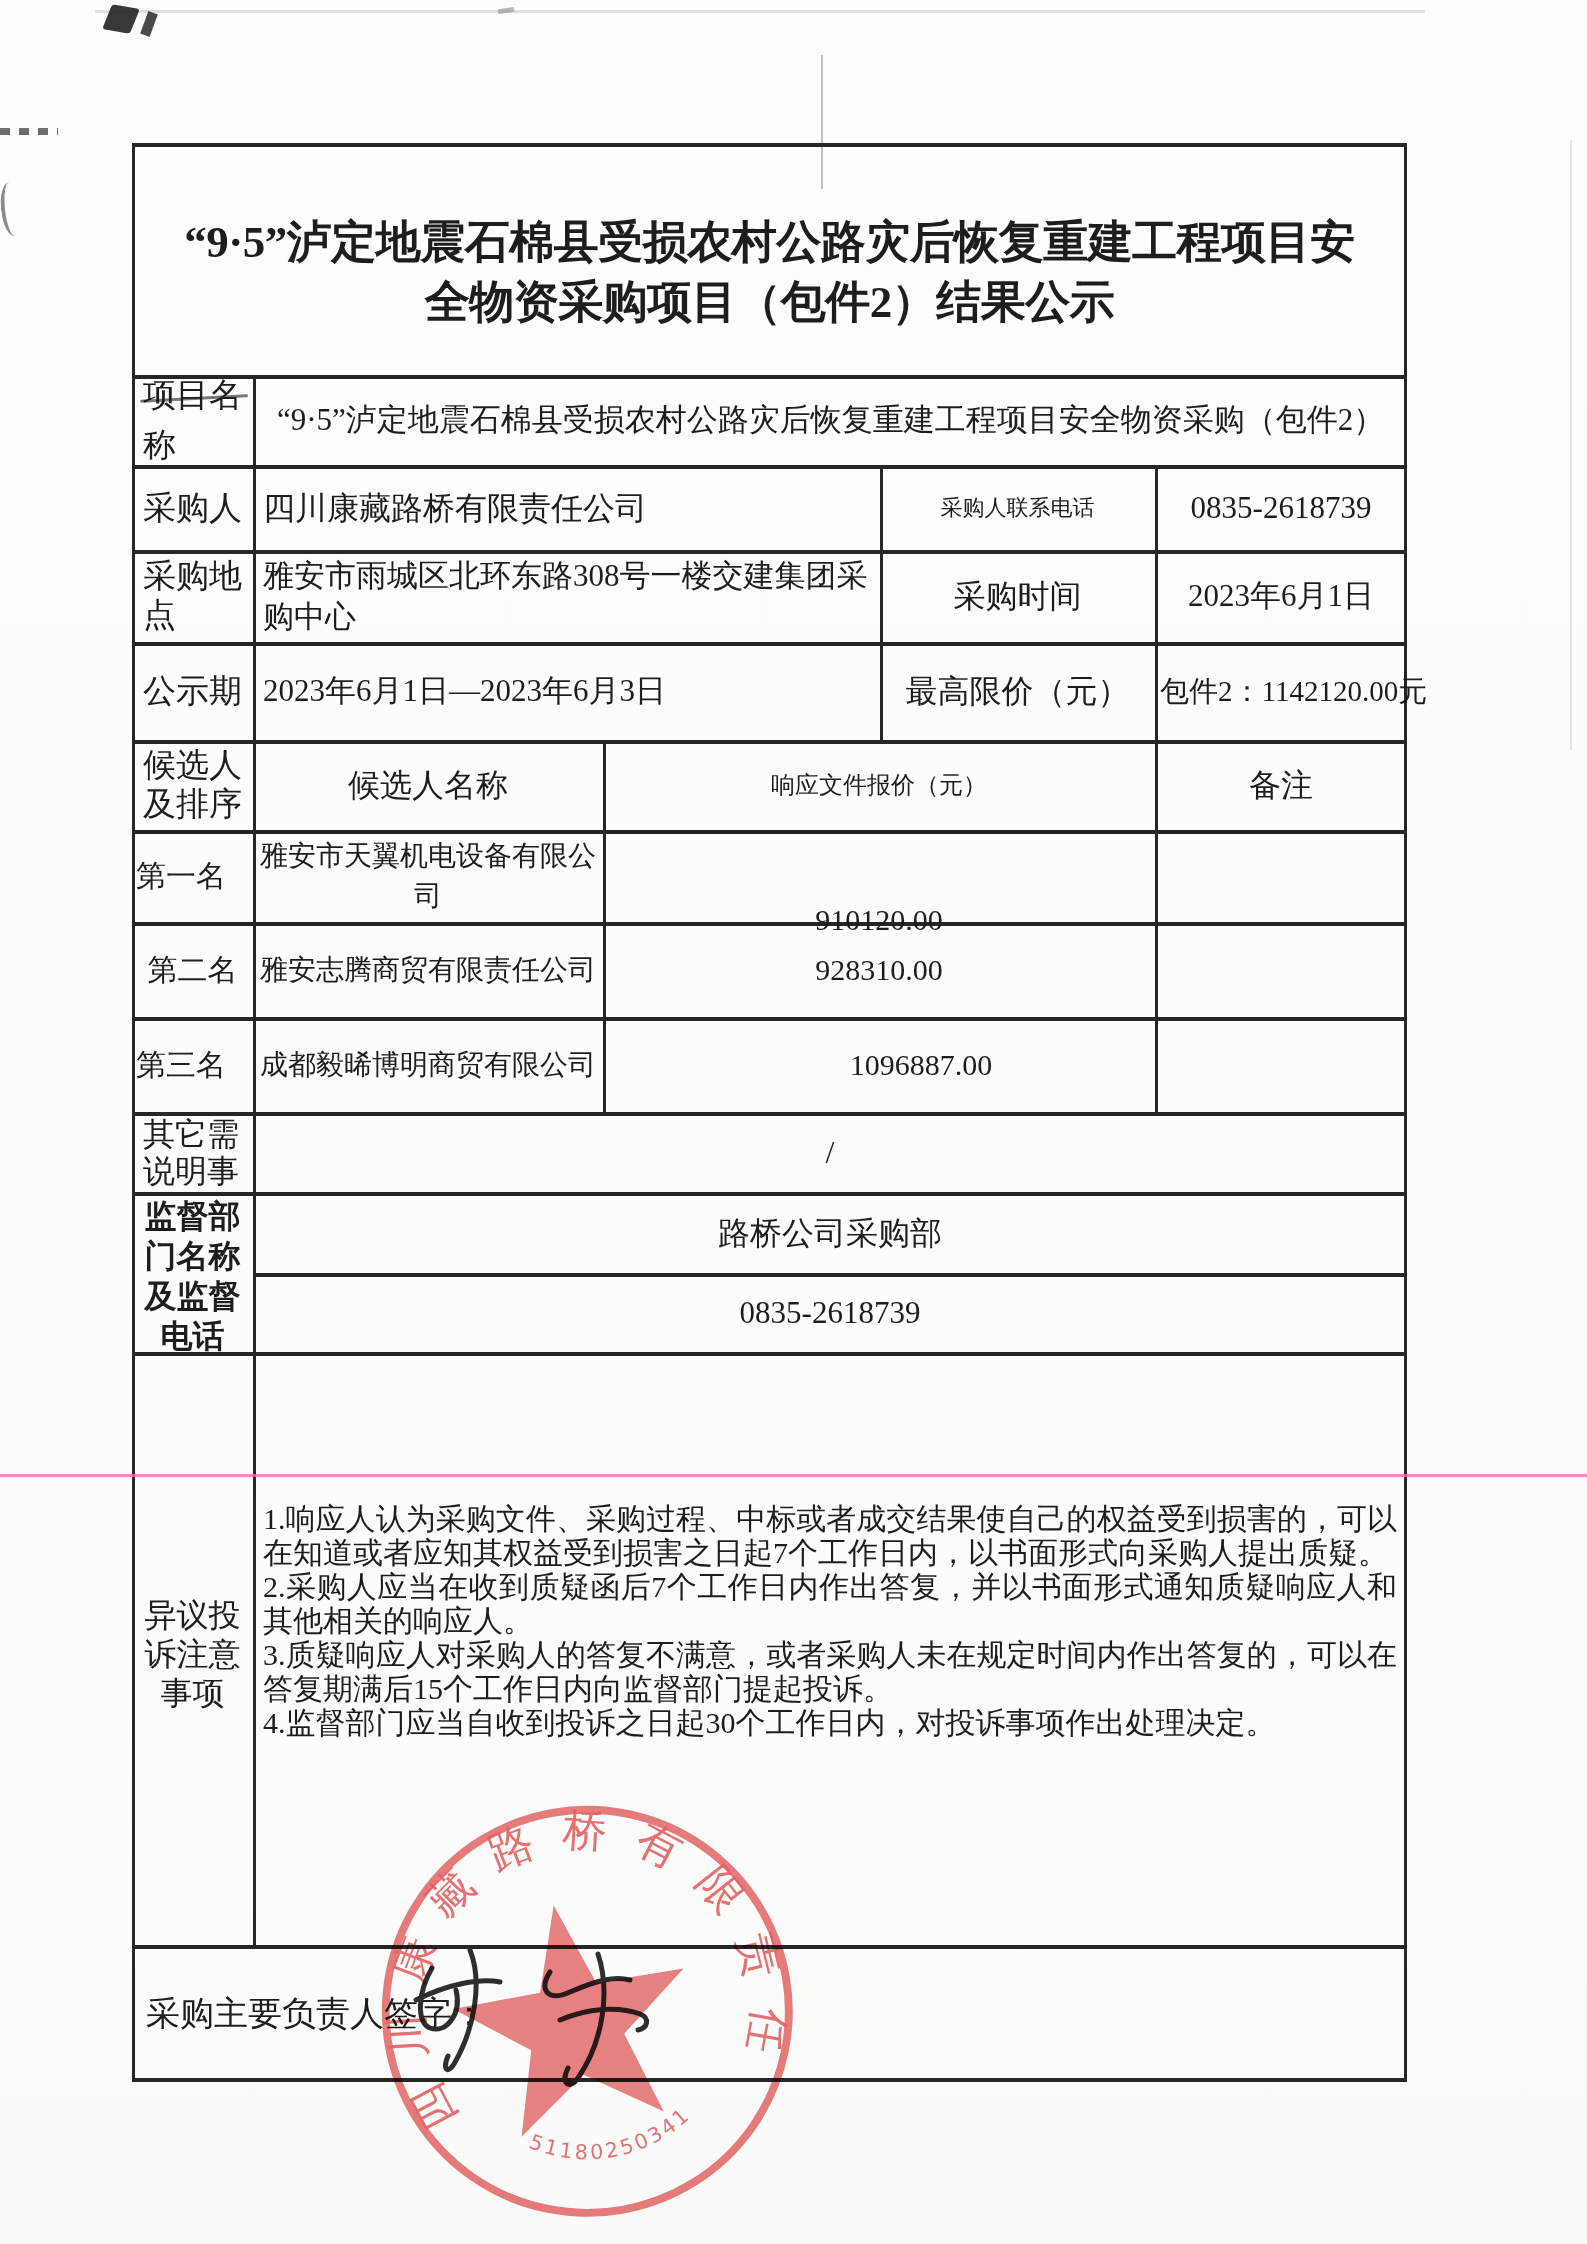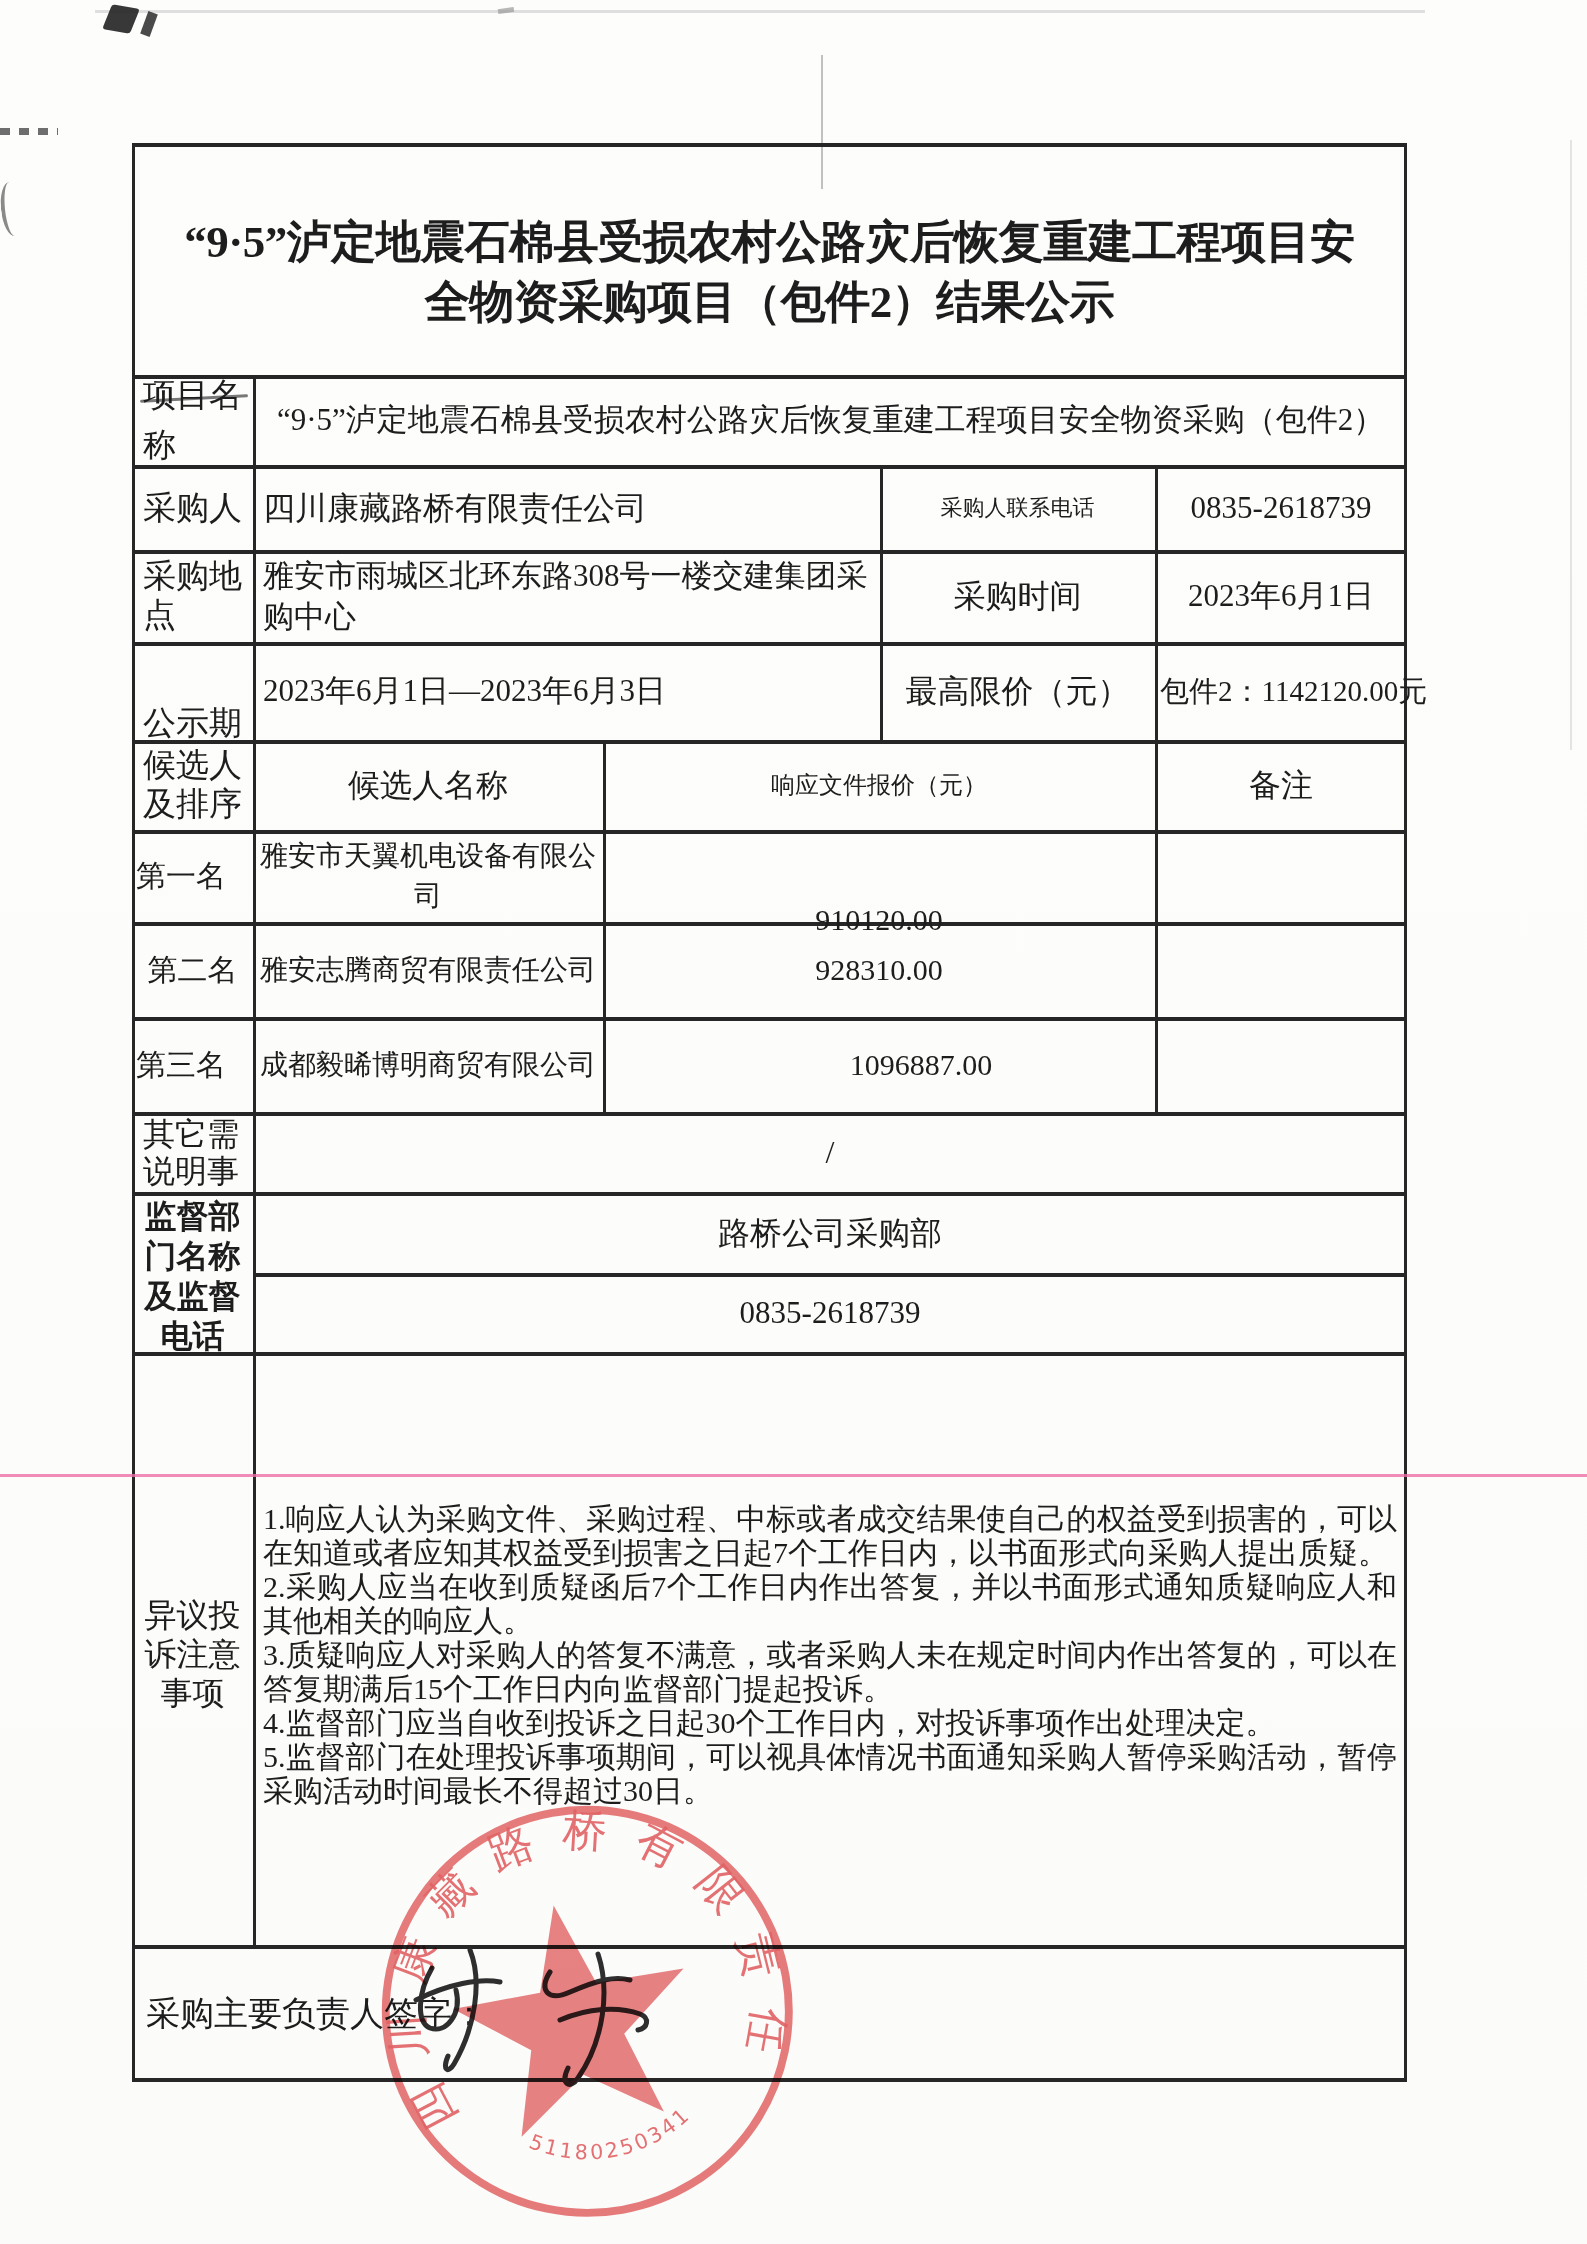--- a/index.html
+++ b/index.html
@@ -82,21 +82,21 @@
     <div class="cell vc lab" style="left:0;top:322px;width:121px;height:85px;">采购人</div>
     <div class="cell vc" style="left:121px;top:322px;width:627px;height:85px;font-size:32px;padding-left:10px;">四川康藏路桥有限责任公司</div>
     <div class="cell hc" style="left:748px;top:322px;width:275px;height:85px;font-size:22px;">采购人联系电话</div>
     <div class="cell hc" style="left:1023px;top:322px;width:252px;height:85px;font-size:31px;">0835-2618739</div>
 
     <div class="cell vc lab" style="left:0;top:407px;width:121px;height:92px;line-height:39px;">采购地点</div>
     <div class="cell vc" style="left:121px;top:407px;width:627px;height:92px;font-size:31px;line-height:41px;padding-left:10px;">雅安市雨城区北环东路308号一楼交建集团采购中心</div>
     <div class="cell hc" style="left:748px;top:407px;width:275px;height:92px;font-size:32px;">采购时间</div>
     <div class="cell hc" style="left:1023px;top:407px;width:252px;height:92px;font-size:31px;">2023年6月1日</div>
 
-    <div class="cell vc lab" style="left:0;top:499px;width:132px;height:98px;margin-top:32px;">公示期</div>
+    <div class="cell vc lab" style="left:0;top:499px;width:132px;height:98px;">公示期</div>
     <div class="cell vc" style="left:121px;top:499px;width:627px;height:98px;font-size:31px;padding-left:10px;">2023年6月1日—2023年6月3日</div>
     <div class="cell hc" style="left:748px;top:499px;width:275px;height:98px;font-size:32px;">最高限价（元）</div>
     <div class="cell vc" style="left:1023px;top:499px;width:252px;height:98px;font-size:29px;padding-left:5px;white-space:nowrap;">包件2：1142120.00元</div>
 
     <div class="cell vc lab" style="left:0;top:597px;width:121px;height:90px;line-height:39px;">候选人及排序</div>
     <div class="cell hc" style="left:121px;top:597px;width:350px;height:90px;font-size:32px;">候选人名称</div>
     <div class="cell hc" style="left:471px;top:597px;width:552px;height:90px;font-size:24px;text-align:center;">响应文件报价（元）</div>
     <div class="cell hc" style="left:1023px;top:597px;width:252px;height:90px;font-size:32px;">备注</div>
 
     <div class="cell hc" style="left:0;top:687px;width:98px;height:92px;font-size:30px;border-radius:22px;">第一名</div>
@@ -120,21 +120,20 @@
     <div class="cell lab" style="left:0;top:1049px;width:121px;height:160px;line-height:40px;padding-top:4px;font-size:32px;text-align:center;font-weight:bold;">监督部门名称及监督电话</div>
     <div class="cell hc" style="left:121px;top:1049px;width:1154px;height:81px;font-size:32px;">路桥公司采购部</div>
     <div class="cell hc" style="left:121px;top:1130px;width:1154px;height:79px;font-size:31px;">0835-2618739</div>
 
     <div class="cell objection-label" style="left:0;top:1209px;width:121px;height:593px;">异议投诉注意事项</div>
     <div class="cell objection-text big-text" style="left:121px;top:1209px;width:1154px;height:593px;">
       <p>1.响应人认为采购文件、采购过程、中标或者成交结果使自己的权益受到损害的，可以在知道或者应知其权益受到损害之日起7个工作日内，以书面形式向采购人提出质疑。</p>
       <p>2.采购人应当在收到质疑函后7个工作日内作出答复，并以书面形式通知质疑响应人和其他相关的响应人。</p>
       <p>3.质疑响应人对采购人的答复不满意，或者采购人未在规定时间内作出答复的，可以在答复期满后15个工作日内向监督部门提起投诉。</p>
       <p>4.监督部门应当自收到投诉之日起30个工作日内，对投诉事项作出处理决定。</p>
-      <p>5.监督部门在处理投诉事项期间，可以视具体情况书面通知采购人暂停采购活动，暂停采购活动时间最长不得超过30日。</p>
     </div>
 
     <div class="cell vc" style="left:0;top:1802px;width:1275px;height:137px;font-size:34px;padding-left:14px;">采购主要负责人签字：</div>
   </div>
 
   <div class="pinkline"></div>
 
   <svg class="sig-svg" viewBox="0 0 340 178">
     <g fill="none" stroke="#2e2e2e" stroke-width="5" stroke-linecap="round">
       <path d="M 30 42 C 16 66 14 96 28 102 C 44 108 60 88 54 64"></path>

